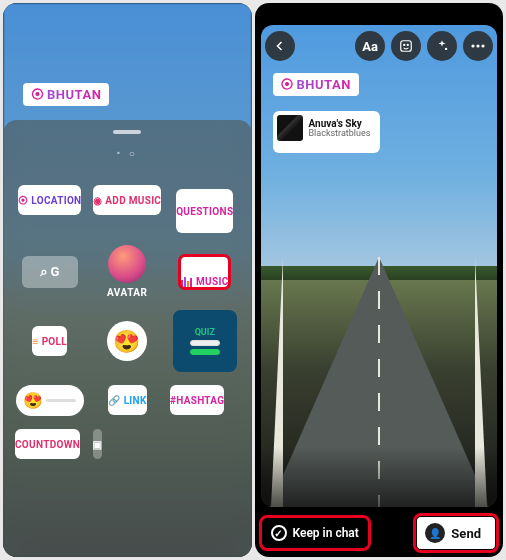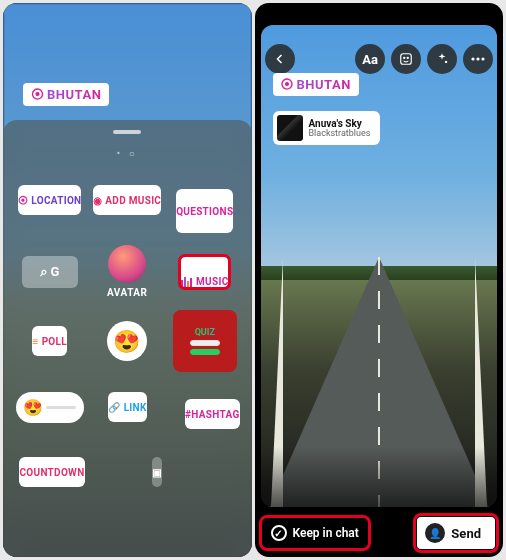--- a/index.html
+++ b/index.html
@@ -77,32 +77,32 @@
     height:30px; display:flex; align-items:center; justify-content:center;
     font-size:10px; font-weight:700; letter-spacing:0.3px;
     color:#333; gap:3px;
   }
   .stk.tall { height:44px; flex-direction:column;margin-top:22px; }
   .cell { display:flex; align-items:center; justify-content:center; flex-direction:column; gap:4px; }
   .avatar-img { width:38px; height:38px; border-radius:50%; background:radial-gradient(circle at 40% 30%, #ff9a7a, #d84a8a 60%, #7a2a60); }
   .avatar-label { color:#fff; font-size:10px; font-weight:700; letter-spacing:0.5px; }
   .emoji-circ { width:40px; height:40px; border-radius:50%; background:#fff; display:flex; align-items:center; justify-content:center; font-size:22px; }
   .gif-stk { background:rgba(255,255,255,0.35); color:#fff; border-radius:6px; height:32px; width:56px; display:flex; align-items:center; justify-content:center; font-size:13px; font-weight:700; gap:3px; }
-  .quiz-stk { background:#b91c1c; border-radius:8px; width:64px; padding:17px; display:flex; flex-direction:column; gap:3px; align-items:center; }
+  .quiz-stk { background:#0c4a6e; border-radius:8px; width:64px; padding:17px; display:flex; flex-direction:column; gap:3px; align-items:center; }
   .quiz-label { font-size:9px; font-weight:700;
     background: linear-gradient(90deg,#23d160,#1fbfa0);
     -webkit-background-clip:text; -webkit-text-fill-color:transparent; }
   .quiz-bar { height:6px; width:100%; border-radius:3px; background:#eee; border:1px solid #ddd; }
   .quiz-bar.green { background:#23d160; border-color:#23d160; }
   .emoji-pill { background:#fff; border-radius:18px; padding:6px 8px; display:flex; align-items:center; gap:2px; }
   .slider-line { width:30px; height:3px; background:#ddd; border-radius:2px; }
 
   .highlight-red { outline:3px solid #e6001f; outline-offset:0; border-radius:4px;align-items:flex-end; }
   .partial-row { opacity:1; }
-  .cut { height:32px; overflow:hidden; align-items:flex-end;margin-top:14px; }
+  .cut { height:32px; overflow:hidden; align-items:flex-start; }
 
   
   .right-bg {
     position:absolute; inset:22px 6px 50px 6px;
     border-radius:12px; overflow:hidden;
   }
   .sky { position:absolute; inset:0 0 48% 0;
     background: linear-gradient(180deg,#4f9adf 0%, #6fb0e0 60%, #a8c8e0 100%); }
   .ground { position:absolute; inset:52% 0 0 0;
     background: linear-gradient(180deg,#6a7a50 0%, #3a4030 40%, #1a1a18 100%); }
@@ -132,30 +132,30 @@
     background: linear-gradient(180deg, rgba(20,20,20,0.0), rgba(10,10,10,0.7)); z-index:4; border-radius:0 0 12px 12px; }
 
   .right-topbar {
     position:absolute; top:28px; left:10px; right:10px;
     display:flex; align-items:center; justify-content:space-between; z-index:10;
   }
   .circ-btn {
     width:30px; height:30px; border-radius:50%;
     background:rgba(40,40,40,0.85);
     display:flex; align-items:center; justify-content:center;
-    color:#fff; font-size:13px; font-weight:700;margin-top:13px;
+    color:#fff; font-size:13px; font-weight:700;
   }
   .right-topbar .group { display:flex; gap:6px; }
 
   .loc-sticker.r { top:70px; left:18px; }
   .music-sticker {
     position:absolute; top:108px; left:18px; z-index:10;
     background:#fff; border-radius:6px;
     display:flex; align-items:center; gap:6px;
-    padding:4px 10px 4px 4px;
+    padding:4px 10px 12px 4px;
   }
   .music-art { width:26px; height:26px; border-radius:3px;
     background: linear-gradient(135deg,#111 40%,#333 41%,#111 60%); }
   .music-meta { display:flex; flex-direction:column; line-height:1.1; }
   .music-title { font-size:10px; font-weight:700; color:#111; }
   .music-artist { font-size:9px; color:#666; }
 
   .bottombar {
     position:absolute; left:0; right:0; bottom:0; height:48px;
     display:flex; align-items:center; justify-content:space-between;

